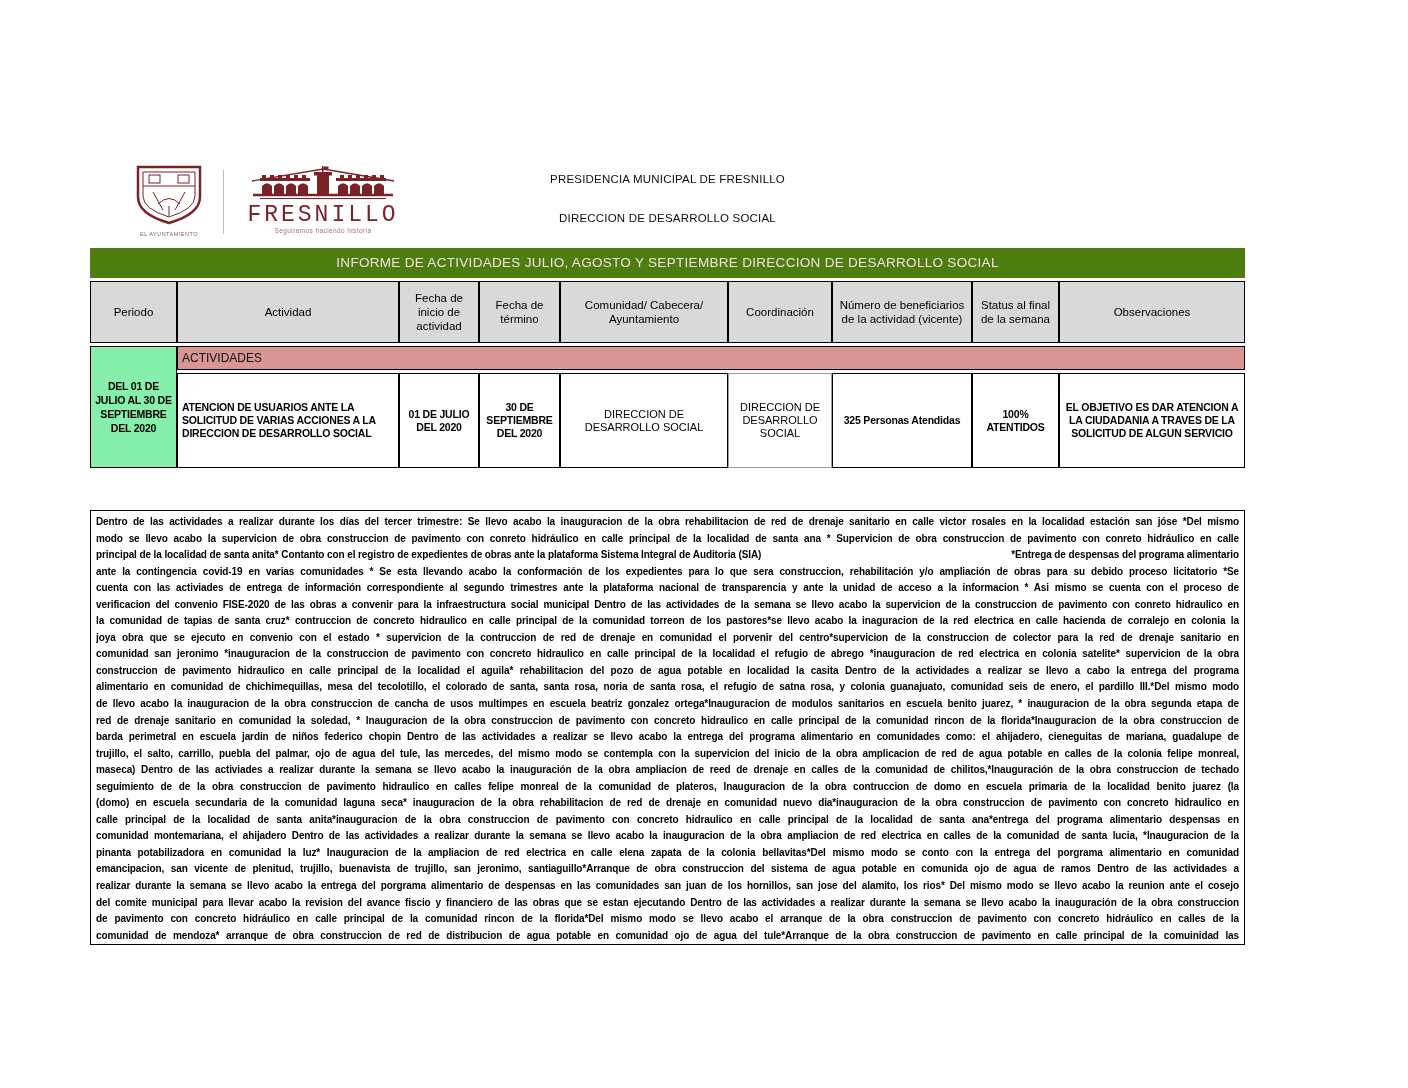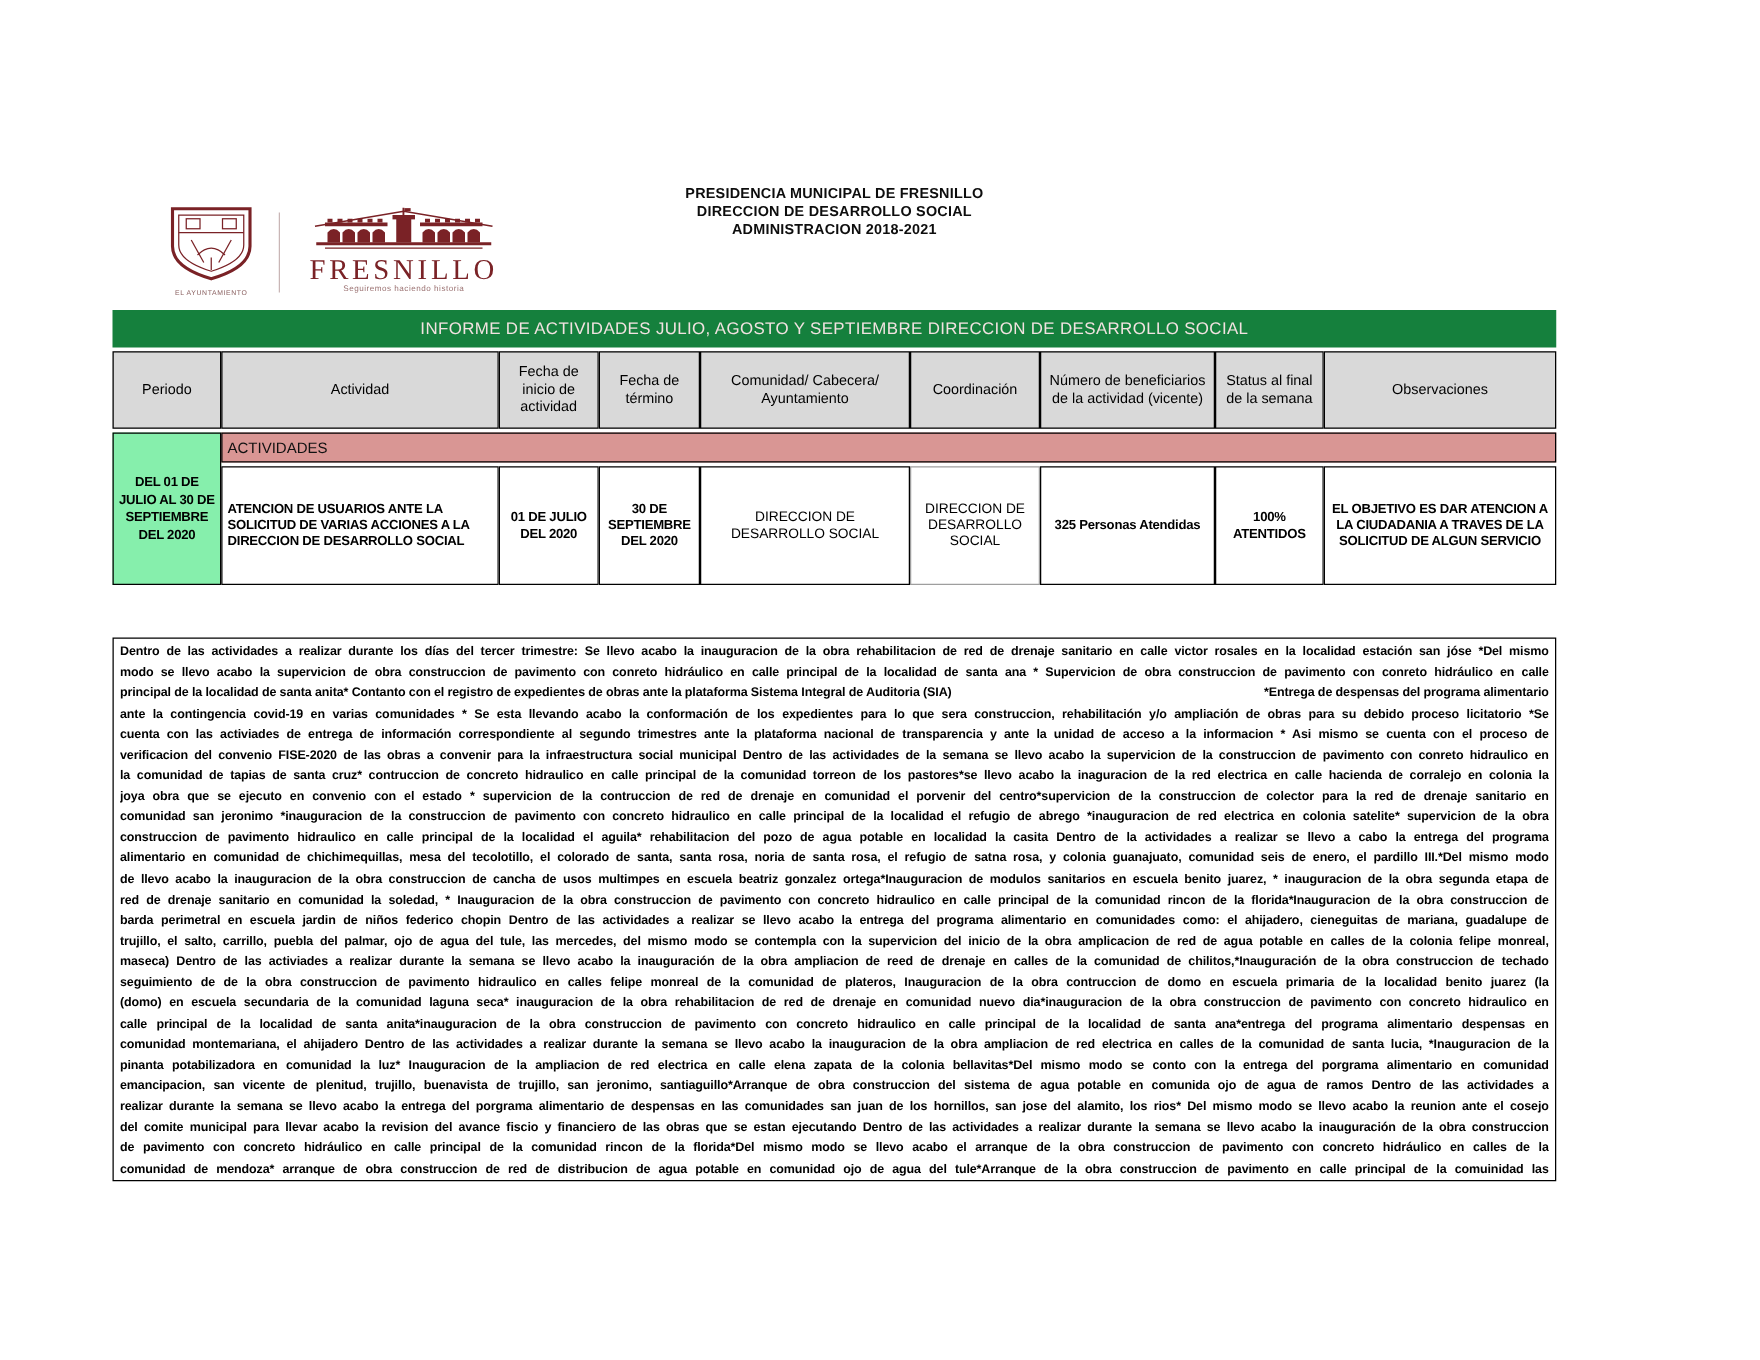--- a/index.html
+++ b/index.html
@@ -8,31 +8,31 @@
     font-family:"Liberation Sans", sans-serif; color:#000; overflow:hidden;
   }
 
   
   .logos { position:absolute; left:126px; top:160px; width:420px; height:90px; }
   .coat { position:absolute; left:0; top:4px; width:86px; text-align:center; }
   .coat .sub1 { font-size:5.5px; color:#8a6060; letter-spacing:.5px; margin-top:1px; }
   .coat .sub2 { font-size:10px; color:#6a5a5a; font-family:"Liberation Serif", serif; letter-spacing:1px;margin-top:16px; }
   .logo-divider { position:absolute; left:97px; top:10px; width:1px; height:64px; background:#c9b6b6; }
   .brand { position:absolute; left:112px; top:6px; width:170px; text-align:center; }
-  .brand-name { font-family:Liberation Serif, serif; font-size:23px; letter-spacing:3px; color:#7a2226; line-height:22px; }
+  .brand-name { font-family:Liberation Mono, monospace; font-size:23px; letter-spacing:3px; color:#7a2226; line-height:22px; }
   .brand-tagline { font-size:6.5px; color:#9b7272; letter-spacing:.4px; margin-top:1px; }
 
   
   .title-block { position:absolute; left:90px; top:148px; width:1155px; text-align:center; }
-  .title-line { font-size:11.5px; font-weight:bold; line-height:14.5px; color:#0d0d0d; letter-spacing:.2px; }
+  .title-line { font-size:11.5px; font-weight:normal; line-height:14.5px; color:#0d0d0d; letter-spacing:.2px;margin-top:24px; }
 
   
   .banner {
     position:absolute; left:90px; top:248px; width:1155px; height:30px;
-    background:#15803d; color:#f2e2e1; font-size:13.5px; letter-spacing:.3px;
+    background:#4d7c0f; color:#f2e2e1; font-size:13.5px; letter-spacing:.3px;
     text-align:center; line-height:30px; box-sizing:border-box;
   }
 
   
   table.report-table {
     position:absolute; left:90px; top:278px; width:1155px;
     border-collapse:separate; border-spacing:0 3px; table-layout:fixed;
   }
   .report-table th {
     background:#d9d9d9; border:1px solid #000; font-weight:normal;

